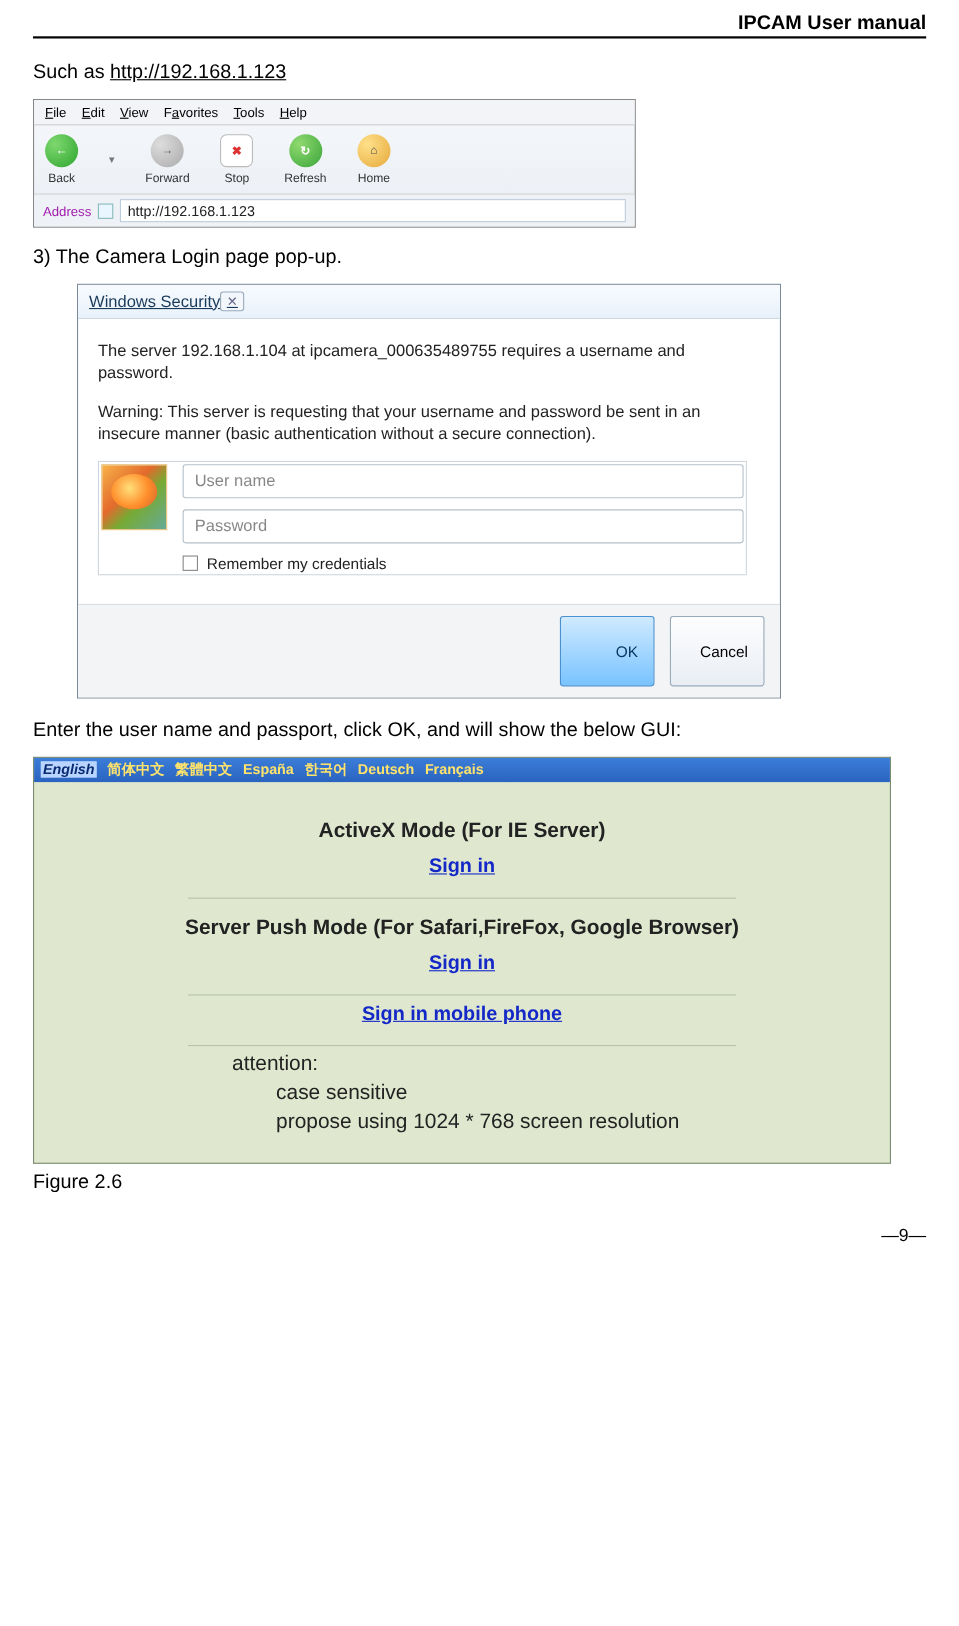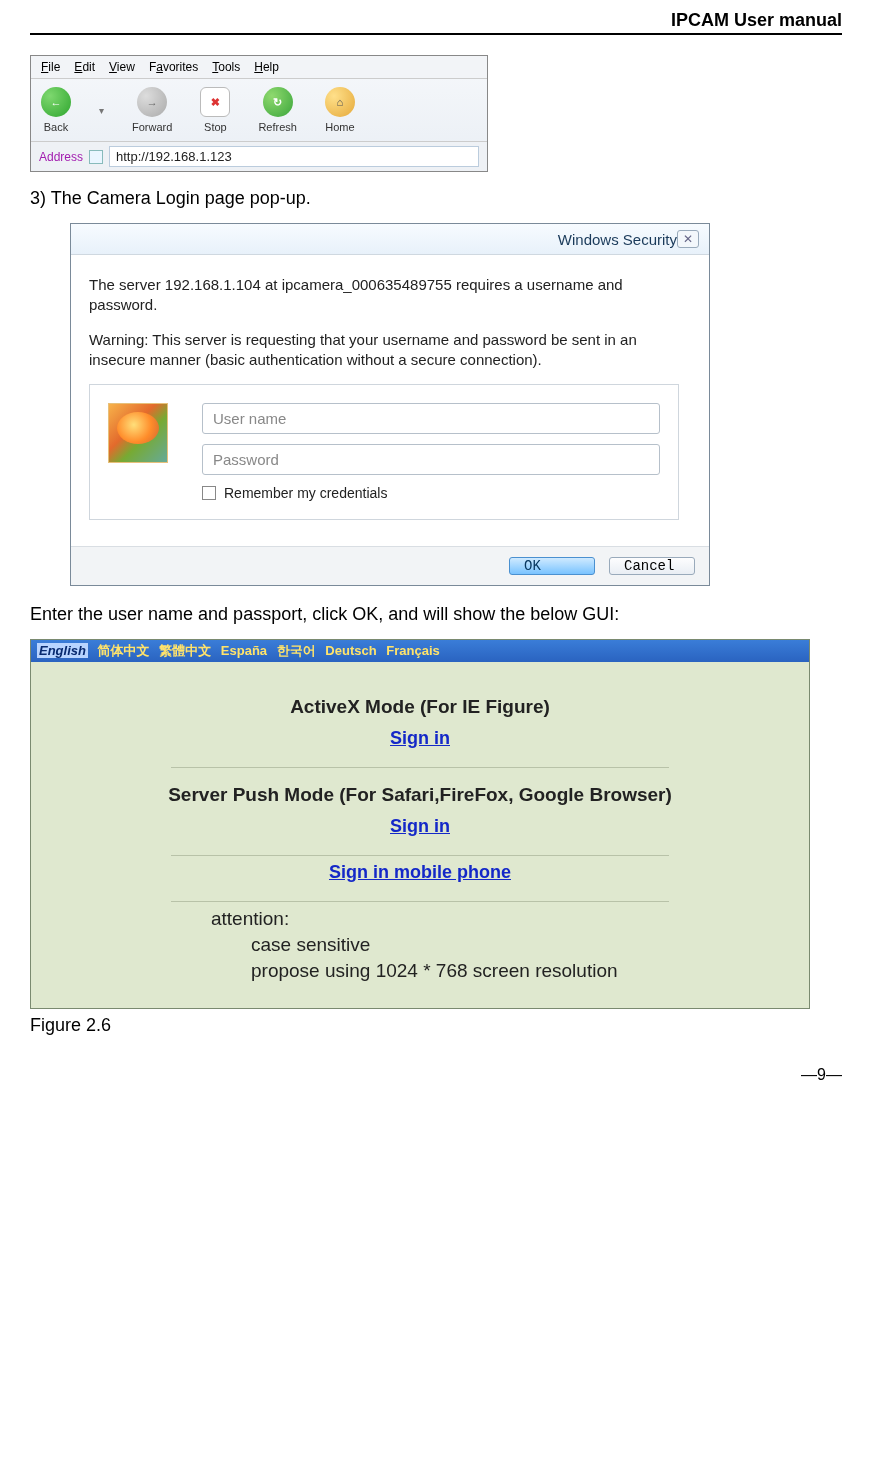--- a/index.html
+++ b/index.html
@@ -25,21 +25,21 @@
   .body-text {
     font-size: 18px;
     margin: 14px 0;
   }
   .url-link {
     text-decoration: underline;
   }
   
   .fig-browser {
     border: 1px solid #888;
-    width: 458px;
+    width: 548px;
     background: linear-gradient(#f6f8fb,#e9eef4);
     font-size: 12px;
     margin-bottom: 16px;
   }
   .menubar {
     display: flex;
     gap: 14px;
     padding: 4px 10px;
     border-bottom: 1px solid #ccc;
     background: #f2f4f7;
@@ -81,38 +81,39 @@
   .half-cut { position:relative; overflow:hidden; }
   
   .fig-dialog {
     width: 640px;
     margin: 10px 0 18px 40px;
     border: 1px solid #7a8a99;
     background: #fff;
     font-size: 15px;
   }
   .dlg-title {
-    display:flex; justify-content:flex-end; align-items:center;
+    display:flex; justify-content:flex-start; align-items:center;
     padding: 6px 10px;
     background: linear-gradient(#f7fbff,#e8f1fa);
     border-bottom:1px solid #cfd8e0;
     color:#1a3a5a;
+    text-decoration:underline;
   }
   .dlg-close {
     width:22px; height:18px; border:1px solid #9ab; border-radius:3px;
     display:flex; align-items:center; justify-content:center;
     font-size:12px; color:#668; background:#f3f7fb;
   }
   .dlg-body { padding: 12px 18px 8px 18px; color:#222; }
   .dlg-body p { margin: 8px 0 14px 0; line-height:1.35; }
   .cred-box {
     border:1px solid #cfd6dd;
     margin: 8px 12px 18px 0;
-    padding: 18px;
-    display:flex; gap:34px; align-items:flex-start;
+    padding: 2px;
+    display:flex; gap:14px; align-items:flex-start;
   }
   .cred-icon {
     width:60px; height:60px; border:1px solid #e7c07a;
     background: linear-gradient(135deg,#f7b24a 0%, #e36a2c 40%, #7a3 60%, #6a9 100%);
     position:relative;
   }
   .cred-icon::after{
     content:""; position:absolute; inset:8px 8px 18px 8px;
     background: radial-gradient(circle at 40% 40%, #ffdf7a 0%, #ff8c2a 55%, #c63 100%);
     border-radius:50%;
@@ -121,22 +122,22 @@
   .cred-input {
     border:1px solid #b6c0ca; border-radius:3px; padding:6px 10px; color:#888;
   }
   .cred-remember { display:flex; align-items:center; gap:8px; font-size:14px; color:#222;}
   .cred-check { width:14px; height:14px; border:1px solid #888; background:#fff; }
   .dlg-footer {
     display:flex; justify-content:flex-end; gap:14px;
     padding: 10px 14px; background:#f2f4f6; border-top:1px solid #d9dee3;
   }
   .dlg-btn {
-    min-width:86px; padding:0 14px; border:1px solid #9ab; border-radius:3px;
-    background: linear-gradient(#fdfdfe,#e9eef4); font-size:14px; text-align:left;font-family:Liberation Mono, monospace;
+    min-width:86px; padding:23px 14px; border:1px solid #9ab; border-radius:3px;
+    background: linear-gradient(#fdfdfe,#e9eef4); font-size:14px; text-align:right;
   }
   .dlg-btn.primary {
     background: linear-gradient(#cfeaff,#79c3ff);
     border-color:#4a90d0; color:#083860;
   }
   
   .fig-gui {
     width: 780px;
     border:1px solid #7a8a70;
     background:#dfe8cf;
@@ -159,20 +160,23 @@
   .figure-caption { text-align:left; font-size:18px; margin:6px 0 30px 0;}
   .page-num { text-align:right; font-size:16px; margin-top:10px;}
 </style>
 </head>
 <body>
 
 <div class="page">
 
   <div class="header-line">IPCAM User manual</div>
 
+  <p class="body-text">
+    <span>Such as </span><span class="url-link">http://192.168.1.123</span>
+  </p>
 
   <div class="fig-browser half-cut">
     <div class="menubar">
       <span><span class="u">F</span><span></span>ile</span>
       <span><span class="u">E</span>dit</span>
       <span><span class="u">V</span>iew</span>
       <span>F<span class="u">a</span>vorites</span>
       <span><span class="u">T</span>ools</span>
       <span><span class="u">H</span>elp</span>
     </div>
@@ -240,21 +244,21 @@
     <div class="gui-langbar">
       <span class="lang en">English</span>
       <span class="lang">简体中文</span>
       <span class="lang">繁體中文</span>
       <span class="lang">España</span>
       <span class="lang">한국어</span>
       <span class="lang">Deutsch</span>
       <span class="lang">Français</span>
     </div>
     <div class="gui-content">
-      <div class="gui-h">ActiveX Mode (For IE Figure)</div>
+      <div class="gui-h">ActiveX Mode (For IE Server)</div>
       <a class="gui-link">Sign in</a>
       <hr class="gui-sep">
       <div class="gui-h">Server Push Mode (For Safari,FireFox, Google Browser)</div>
       <a class="gui-link">Sign in</a>
       <hr class="gui-sep">
       <a class="gui-link">Sign in mobile phone</a>
       <hr class="gui-sep">
       <div class="gui-att">
         <div>attention:</div>
         <div class="line">case sensitive</div>

